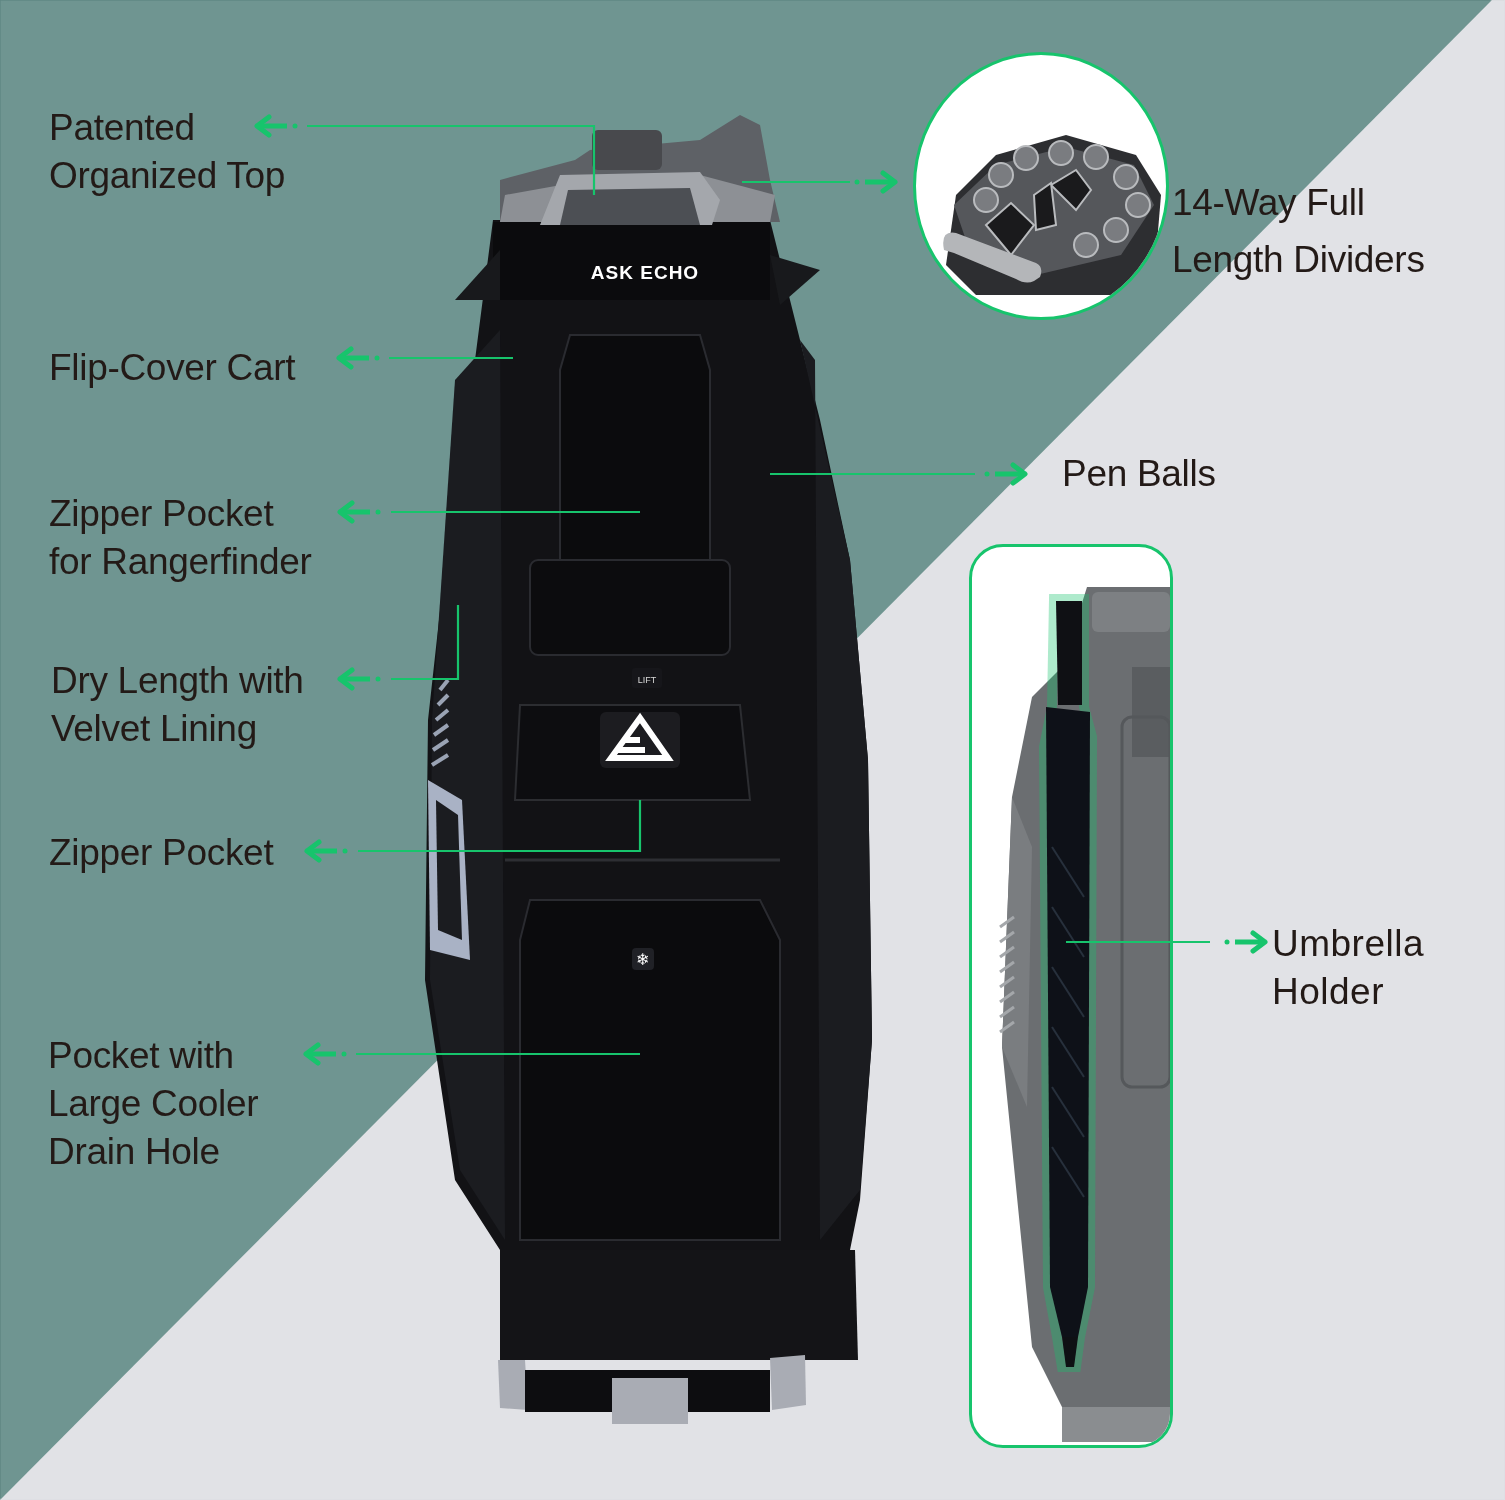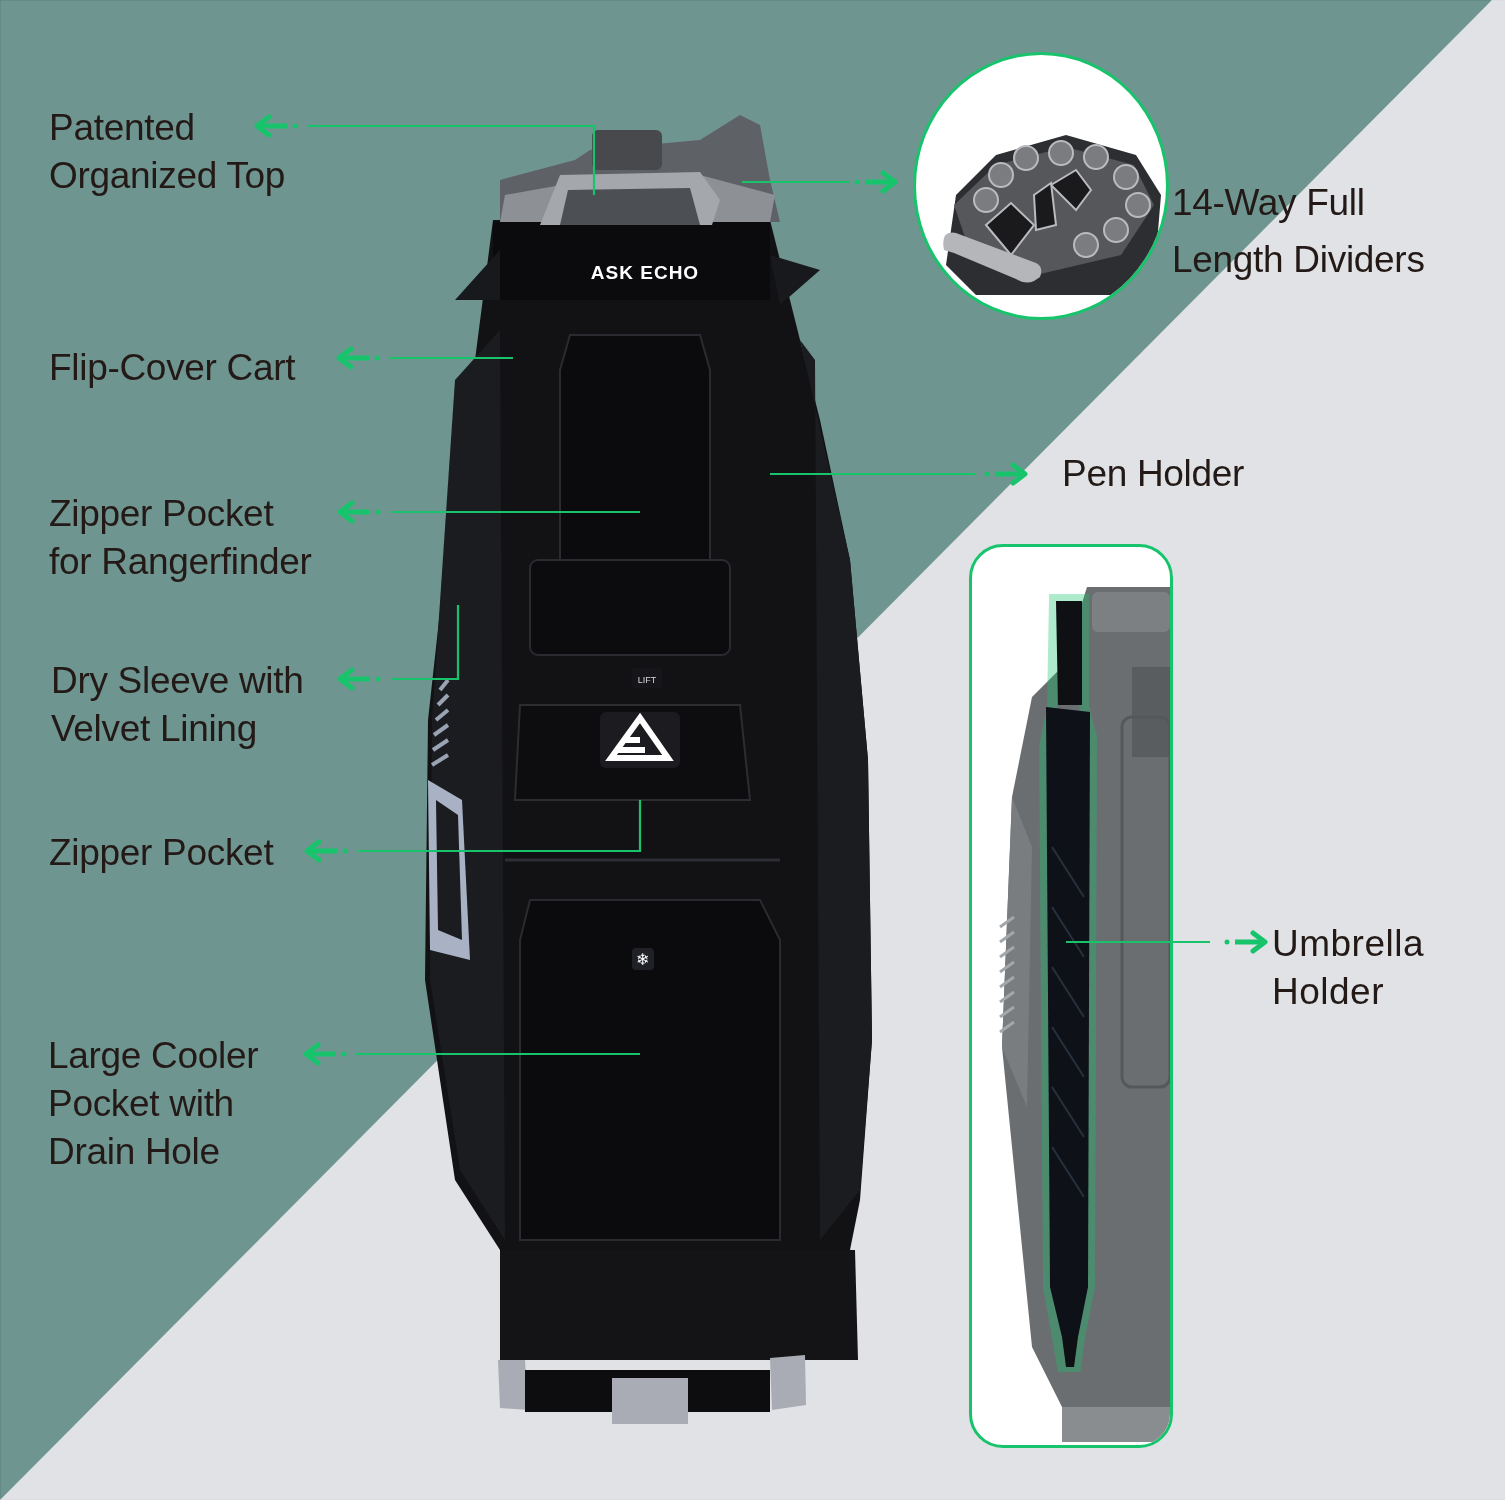--- a/index.html
+++ b/index.html
@@ -195,35 +195,35 @@
   <span>Organized Top</span>
 </div>
 <div class="label" style="left:49px;top:344px;">
   <span>Flip-Cover Cart</span>
 </div>
 <div class="label" style="left:49px;top:490px;">
   <span>Zipper Pocket</span>
   <span>for Rangerfinder</span>
 </div>
 <div class="label" style="left:51px;top:657px;">
-  <span>Dry Sleeve with</span>
+  <span>Dry Length with</span>
   <span>Velvet Lining</span>
 </div>
 <div class="label" style="left:49px;top:829px;">
   <span>Zipper Pocket</span>
 </div>
 <div class="label" style="left:48px;top:1032px;">
+  <span>Pocket with</span>
   <span>Large Cooler</span>
-  <span>Pocket with</span>
   <span>Drain Hole</span>
 </div>
 
 <div class="label" style="left:1172px;top:130px;line-height:57px;margin-top:44px;">
   <span>14-Way Full</span>
   <span>Length Dividers</span>
 </div>
 <div class="label" style="left:1062px;top:450px;">
-  <span>Pen Holder</span>
+  <span>Pen Balls</span>
 </div>
 <div class="label" style="left:1272px;top:920px;letter-spacing:0.5px;">
   <span>Umbrella</span>
   <span>Holder</span>
 </div>
 
 </body></html>

